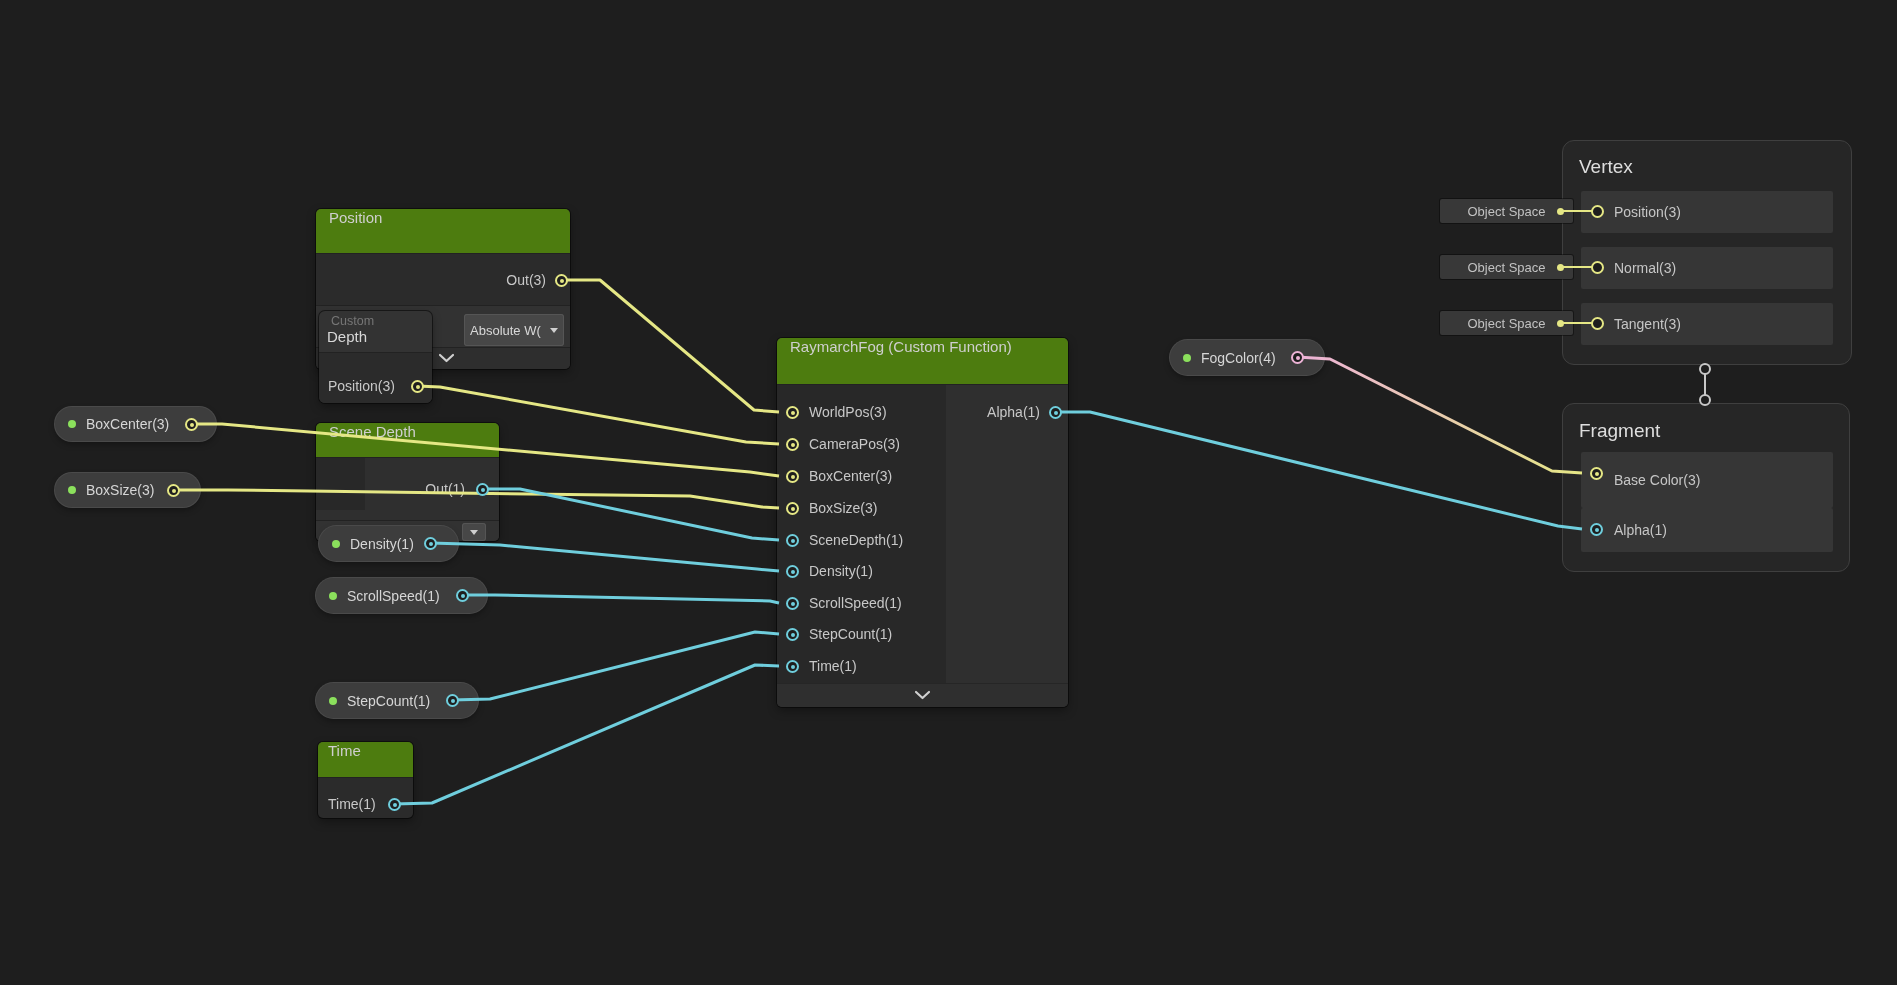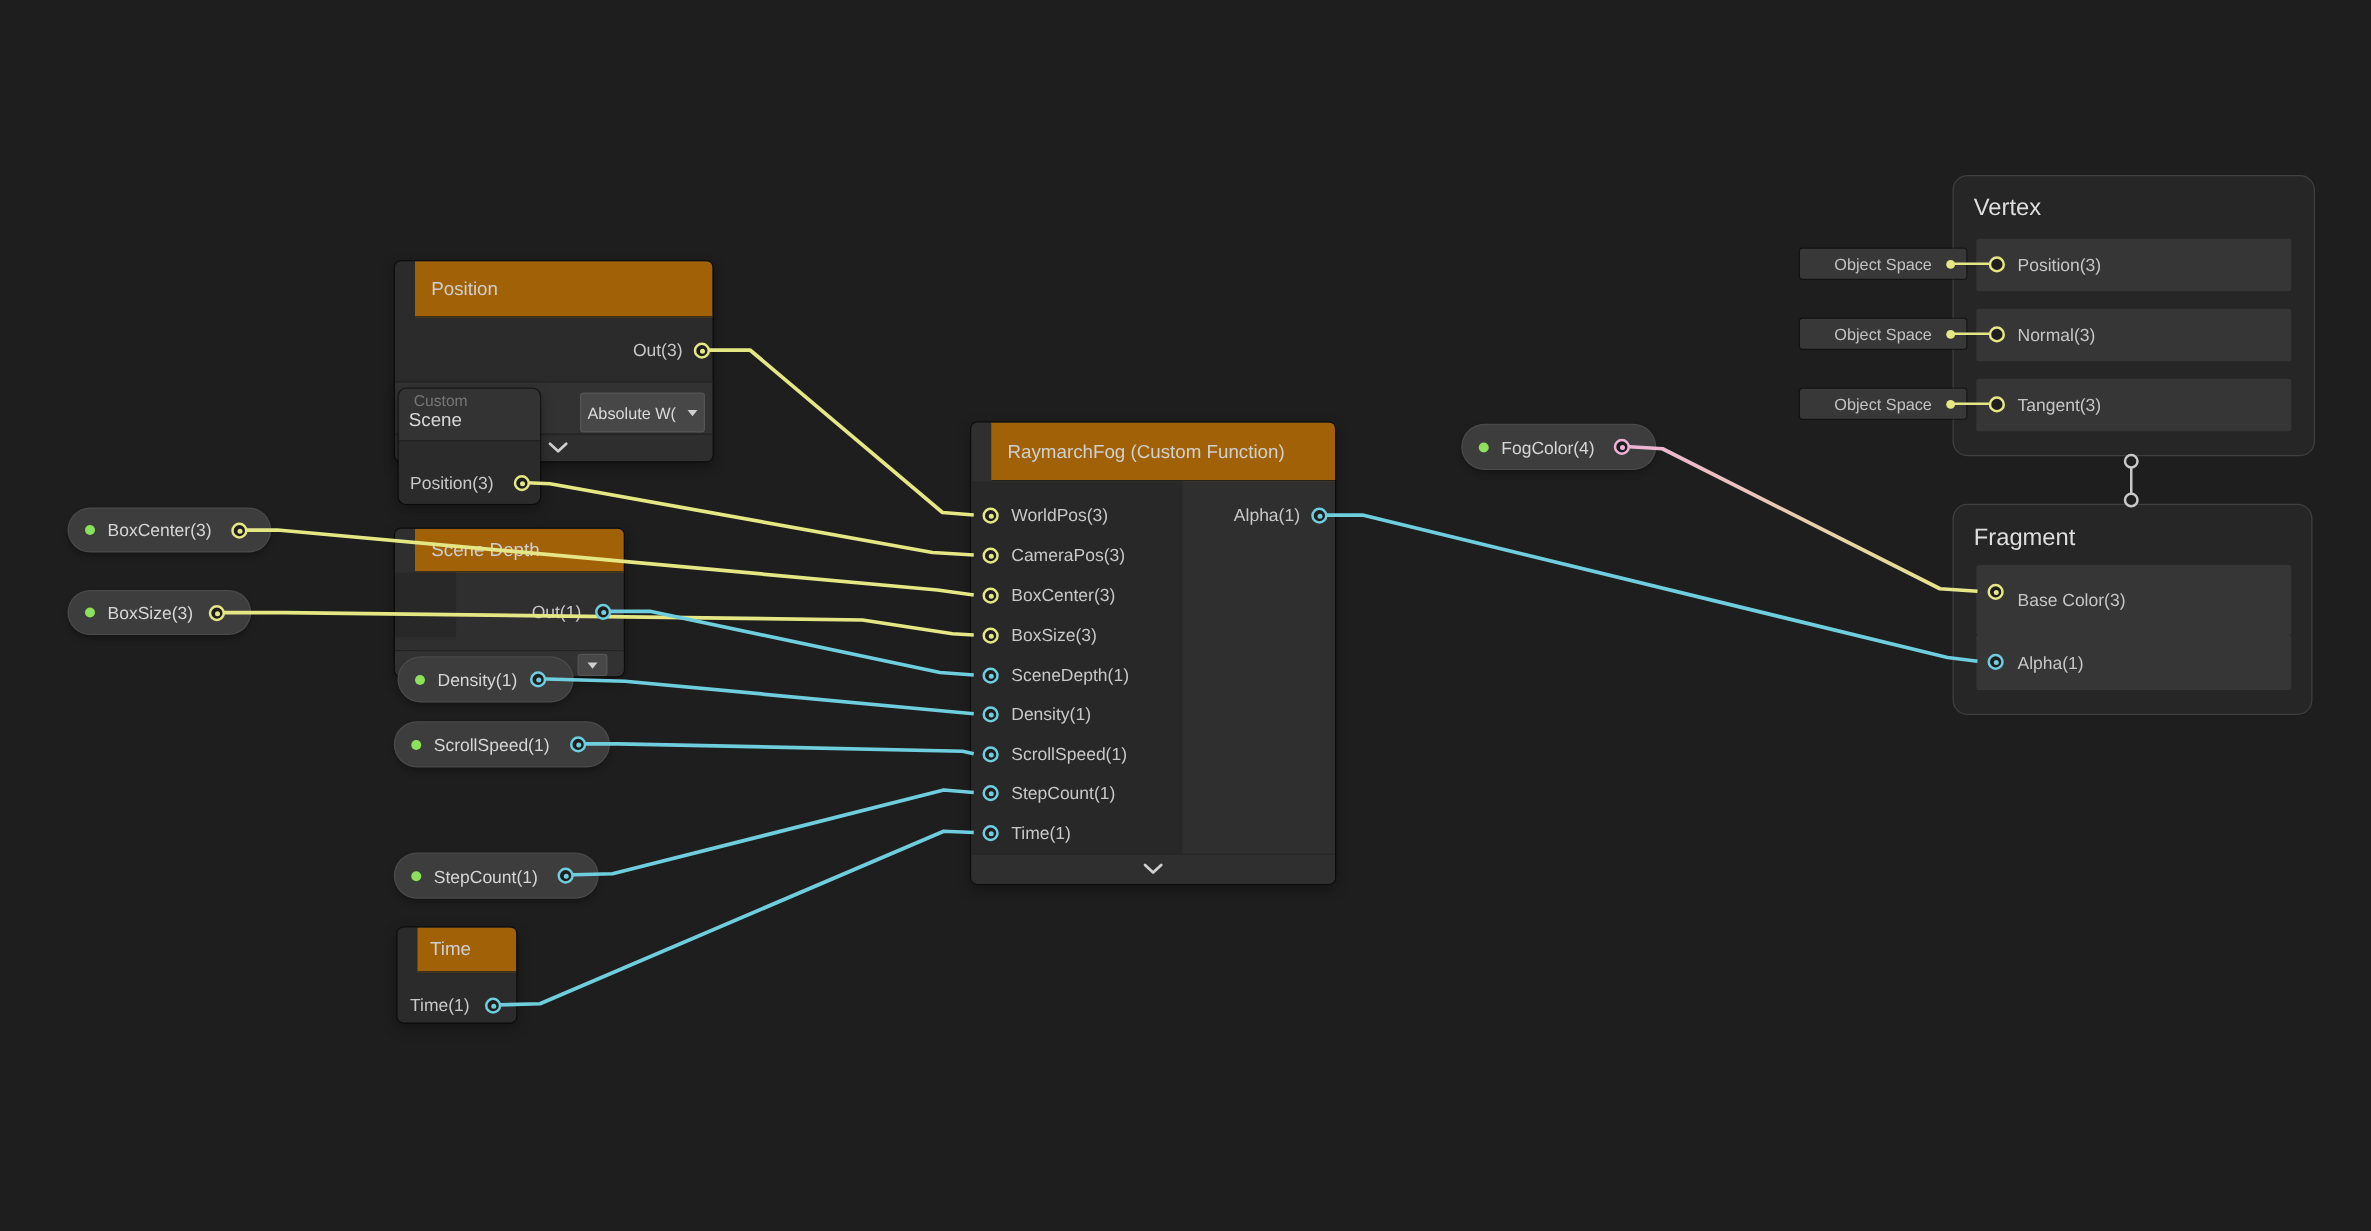--- a/index.html
+++ b/index.html
@@ -9,22 +9,22 @@
     font-family:"Liberation Sans","DejaVu Sans",sans-serif;
     -webkit-font-smoothing:antialiased;
   }
   .abs{position:absolute;}
   
   .node{
     position:absolute;border-radius:5px;overflow:hidden;
     background:#2b2b2b;box-shadow:0 0 0 1px rgba(0,0,0,.5), 0 4px 10px rgba(0,0,0,.35);
   }
   .node-hdr{
-    position:absolute;left:16px;top:0;right:0;background:#a16207;
-    color:#cfcfcf;font-size:15px;display:flex;align-items:center;padding-left:13px;
+    position:absolute;left:0;top:0;right:0;background:#4d7c0f;
+    color:#cfcfcf;font-size:15px;display:flex;align-items:flex-start;padding-left:13px;
     border-bottom:1px solid #222;box-sizing:border-box;
   }
   .lbl{color:#c8c8c8;font-size:14px;line-height:16px;white-space:nowrap;}
   .lbl-r{text-align:right;}
   .divider{position:absolute;left:0;right:0;height:1px;background:#222;}
   
   .pill{
     position:absolute;border-radius:18px;background:#3d3d3d;
     box-shadow:0 0 0 1px #4a4a4a, 0 3px 6px rgba(0,0,0,.35);
     display:flex;align-items:center;box-sizing:border-box;padding-left:13px;
@@ -83,21 +83,21 @@
     <span class="tri"></span>
   </div>
   <svg class="chev" style="left:122px;top:144px;" width="17" height="10" viewBox="0 0 17 10">
       <polyline points="2,2 8.5,8 15,2" fill="none" stroke="#cfcfcf" stroke-width="2.2" stroke-linecap="round" stroke-linejoin="round"></polyline>
     </svg>
 </div>
 
 <div class="node" style="left:319px;top:311px;width:113px;height:92px;border-radius:6px;background:#333333;">
   <div class="abs" style="left:0;top:41px;right:0;bottom:0;background:#2b2b2b;border-top:1px solid #222;"></div>
   <div class="abs" style="left:12px;top:3px;color:#767676;font-size:12.5px;">Custom</div>
-  <div class="abs" style="left:8px;top:17px;color:#d8d8d8;font-size:15px;">Scene</div>
+  <div class="abs" style="left:8px;top:17px;color:#d8d8d8;font-size:15px;">Depth</div>
   <div class="lbl abs" style="left:9px;top:67px;">Position(3)</div>
 </div>
 
 <div class="node" style="left:316px;top:423px;width:183px;height:118px;background:#2f2f2f;">
   <div class="node-hdr" style="height:35px;">
     <span>Scene Depth</span>
   </div>
   <div class="abs" style="left:0;top:35px;width:49px;height:52px;background:#282828;"></div>
   <div class="divider" style="top:97px;"></div>
   <div class="abs" style="left:0;top:98px;right:0;bottom:0;background:#323232;"></div>

